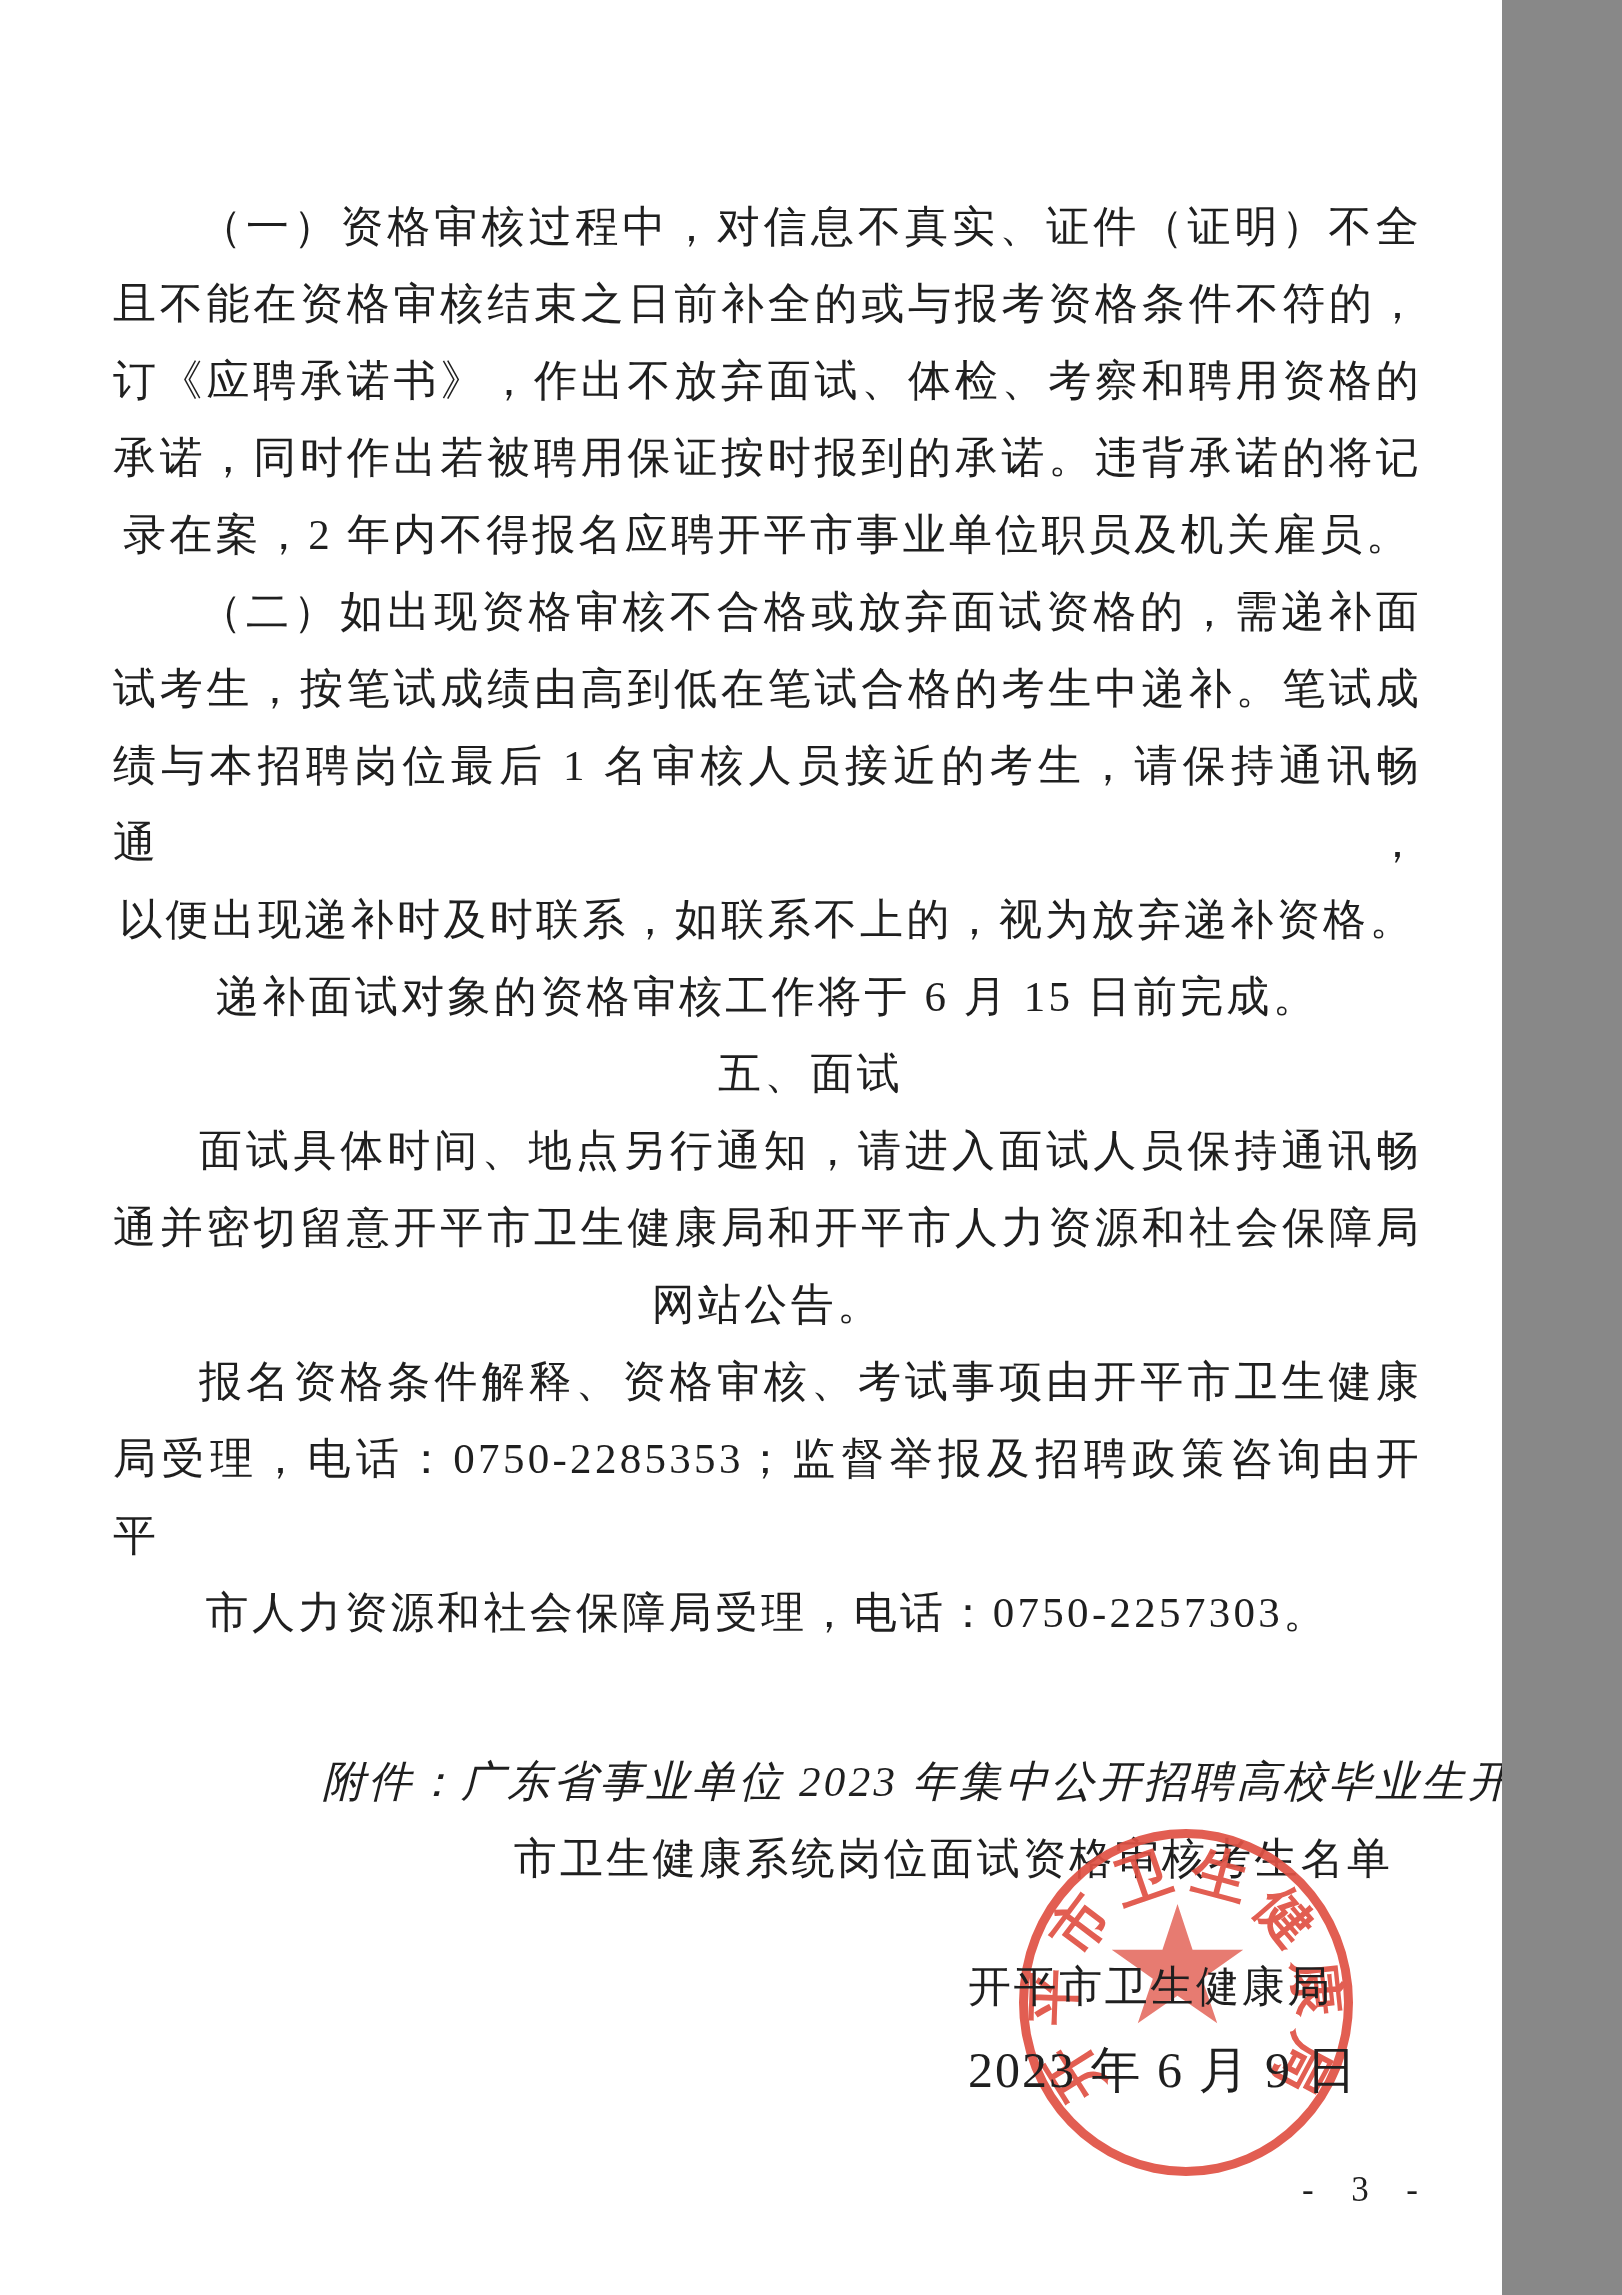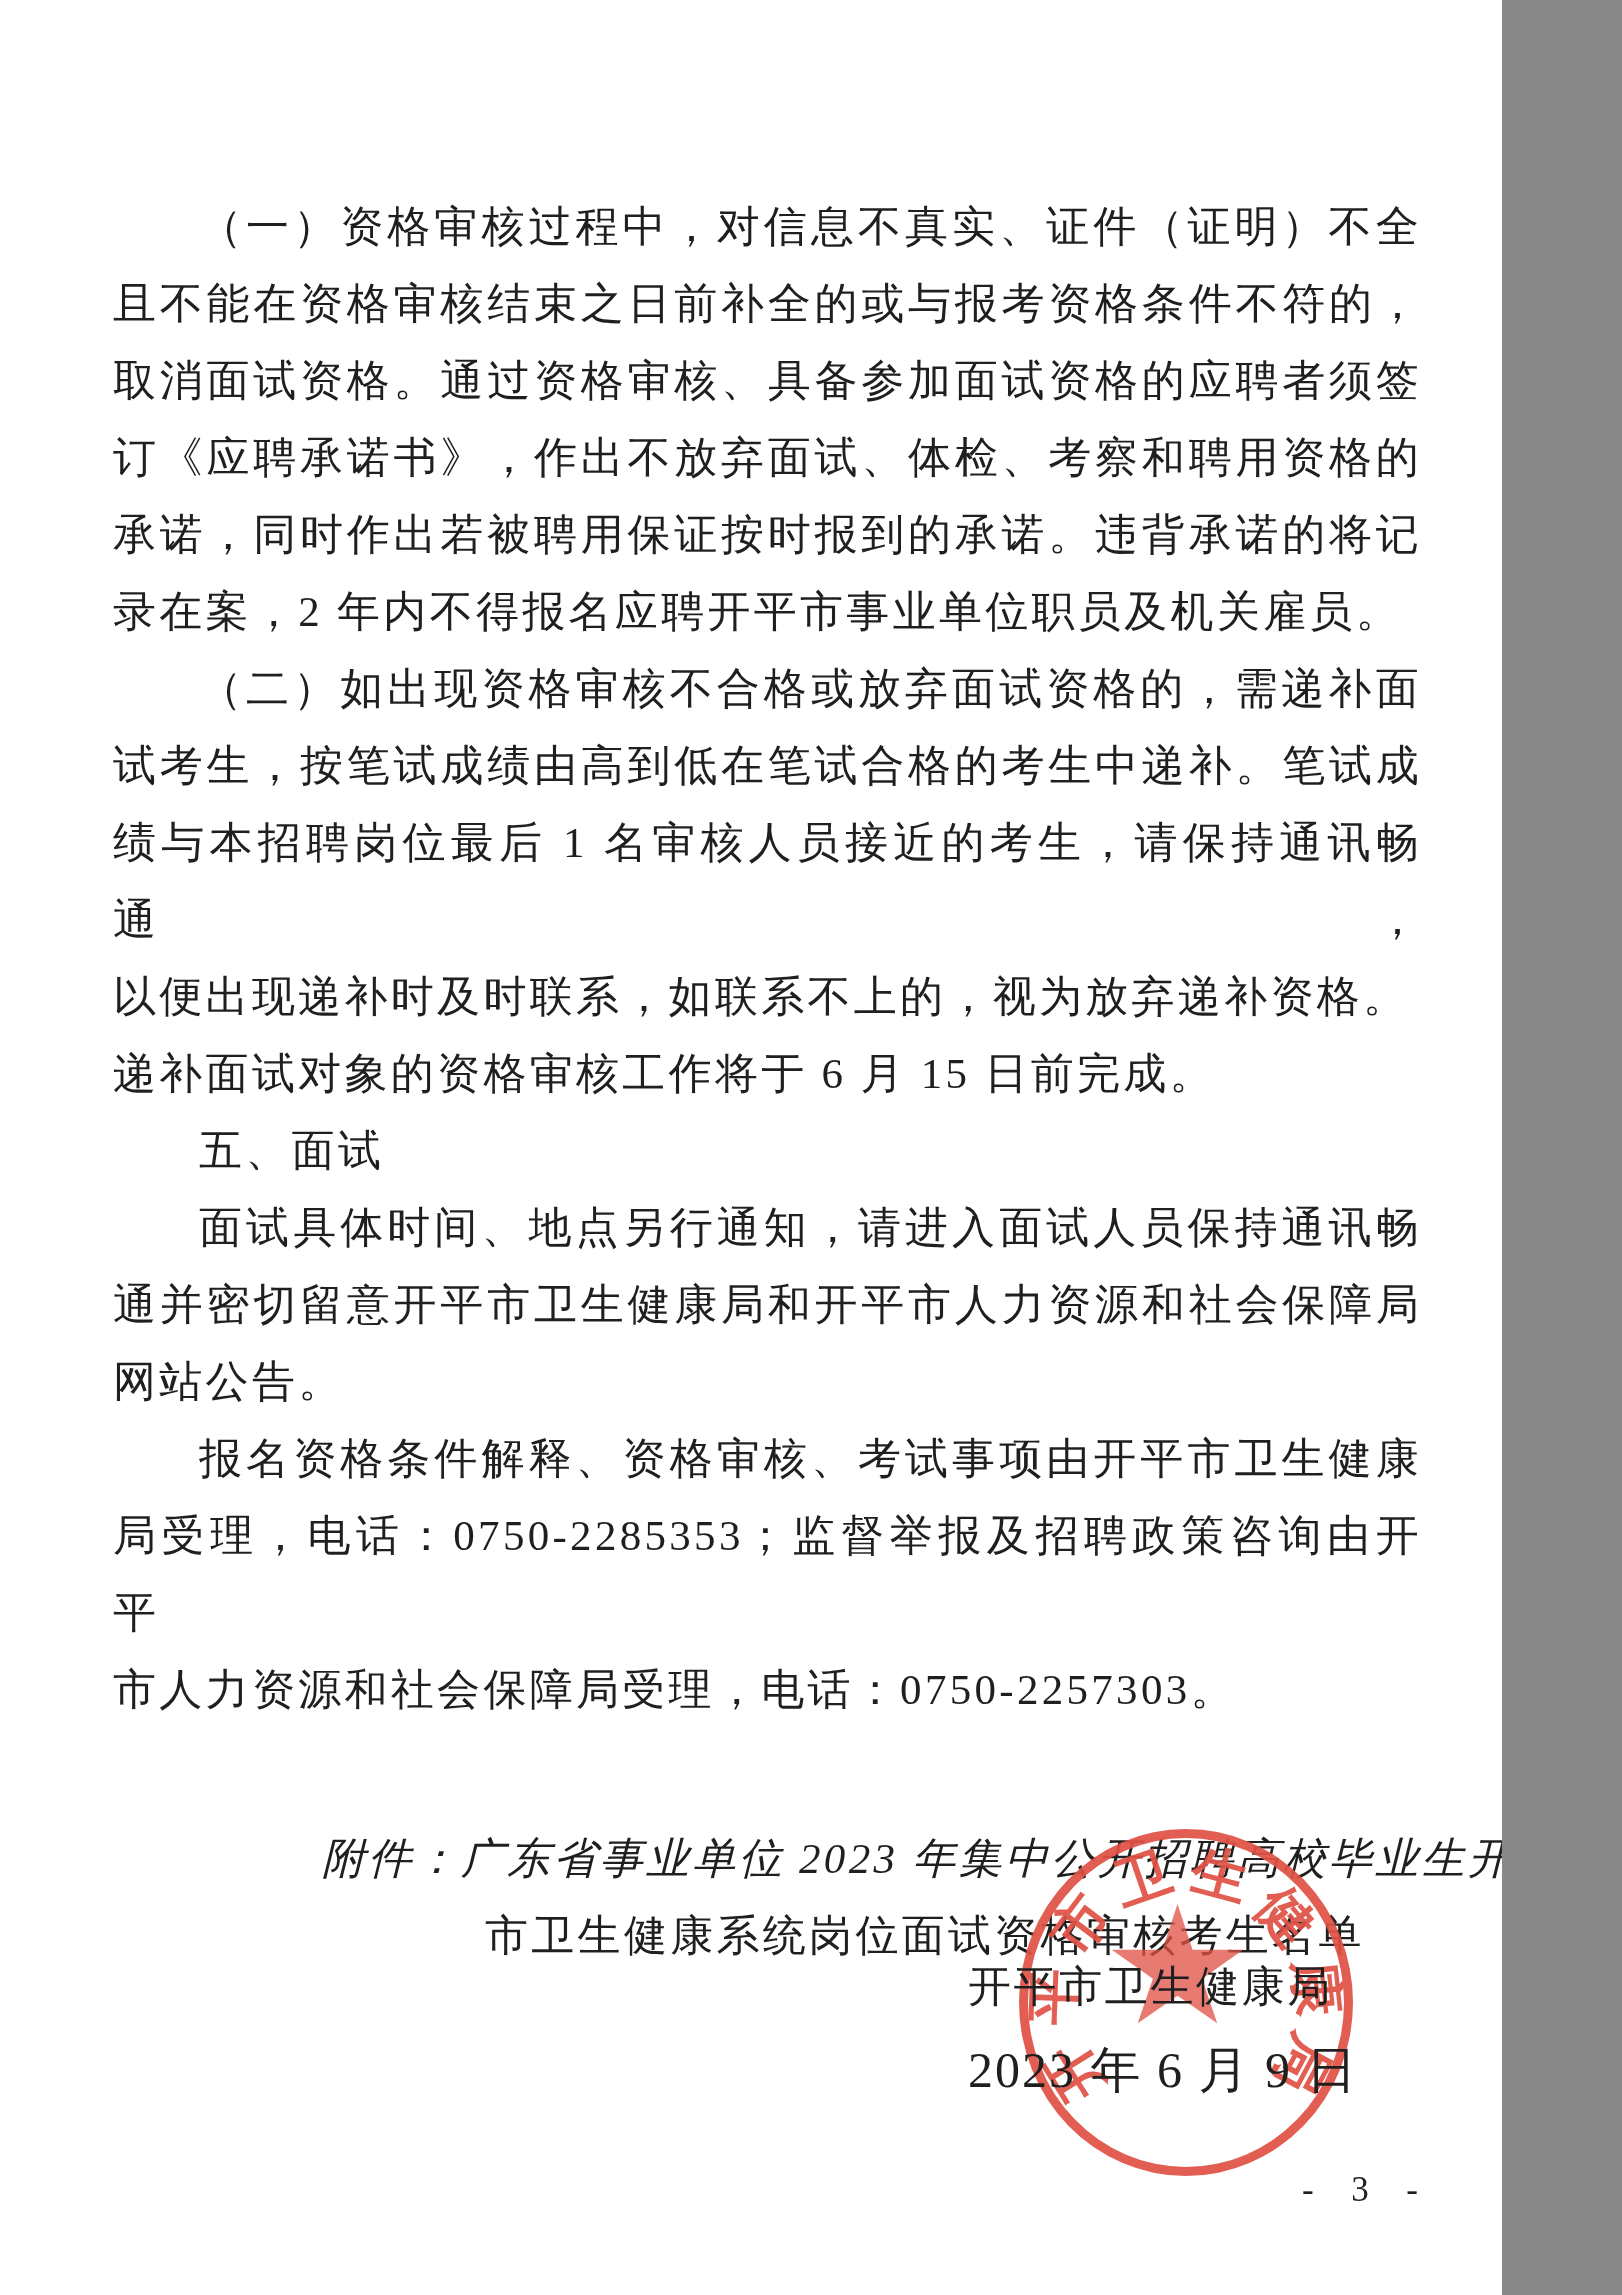--- a/index.html
+++ b/index.html
@@ -13,21 +13,21 @@
   }
   .text-block {
     position:absolute;
     left:113px; top:188px; width:1309px;
   }
   .line {
     font-size:43px;
     line-height:77px;
     letter-spacing:3.3px;
     white-space:nowrap;
-    text-align:left;
+    text-align:center;
   }
   .line.just {
     white-space:normal;
     text-align:justify;
     text-align-last:justify;
     text-justify:inter-character;
   }
   .line.ind { text-indent:86px; }
   .line.head {
     font-weight:400;
@@ -106,21 +106,20 @@
   }
 </style>
 </head>
 <body>
 
 <div class="page">
 
   <div class="text-block">
     <div class="line ind just">（一）资格审核过程中，对信息不真实、证件（证明）不全</div>
     <div class="line just">且不能在资格审核结束之日前补全的或与报考资格条件不符的，</div>
-    <div class="line just">取消面试资格。通过资格审核、具备参加面试资格的应聘者须签</div>
     <div class="line just">订《应聘承诺书》，作出不放弃面试、体检、考察和聘用资格的</div>
     <div class="line just">承诺，同时作出若被聘用保证按时报到的承诺。违背承诺的将记</div>
     <div class="line">录在案，2 年内不得报名应聘开平市事业单位职员及机关雇员。</div>
     <div class="line ind just">（二）如出现资格审核不合格或放弃面试资格的，需递补面</div>
     <div class="line just">试考生，按笔试成绩由高到低在笔试合格的考生中递补。笔试成</div>
     <div class="line just">绩与本招聘岗位最后 1 名审核人员接近的考生，请保持通讯畅通，</div>
     <div class="line">以便出现递补时及时联系，如联系不上的，视为放弃递补资格。</div>
     <div class="line">递补面试对象的资格审核工作将于 6 月 15 日前完成。</div>
     <div class="line ind head">五、面试</div>
     <div class="line ind just">面试具体时间、地点另行通知，请进入面试人员保持通讯畅</div>

